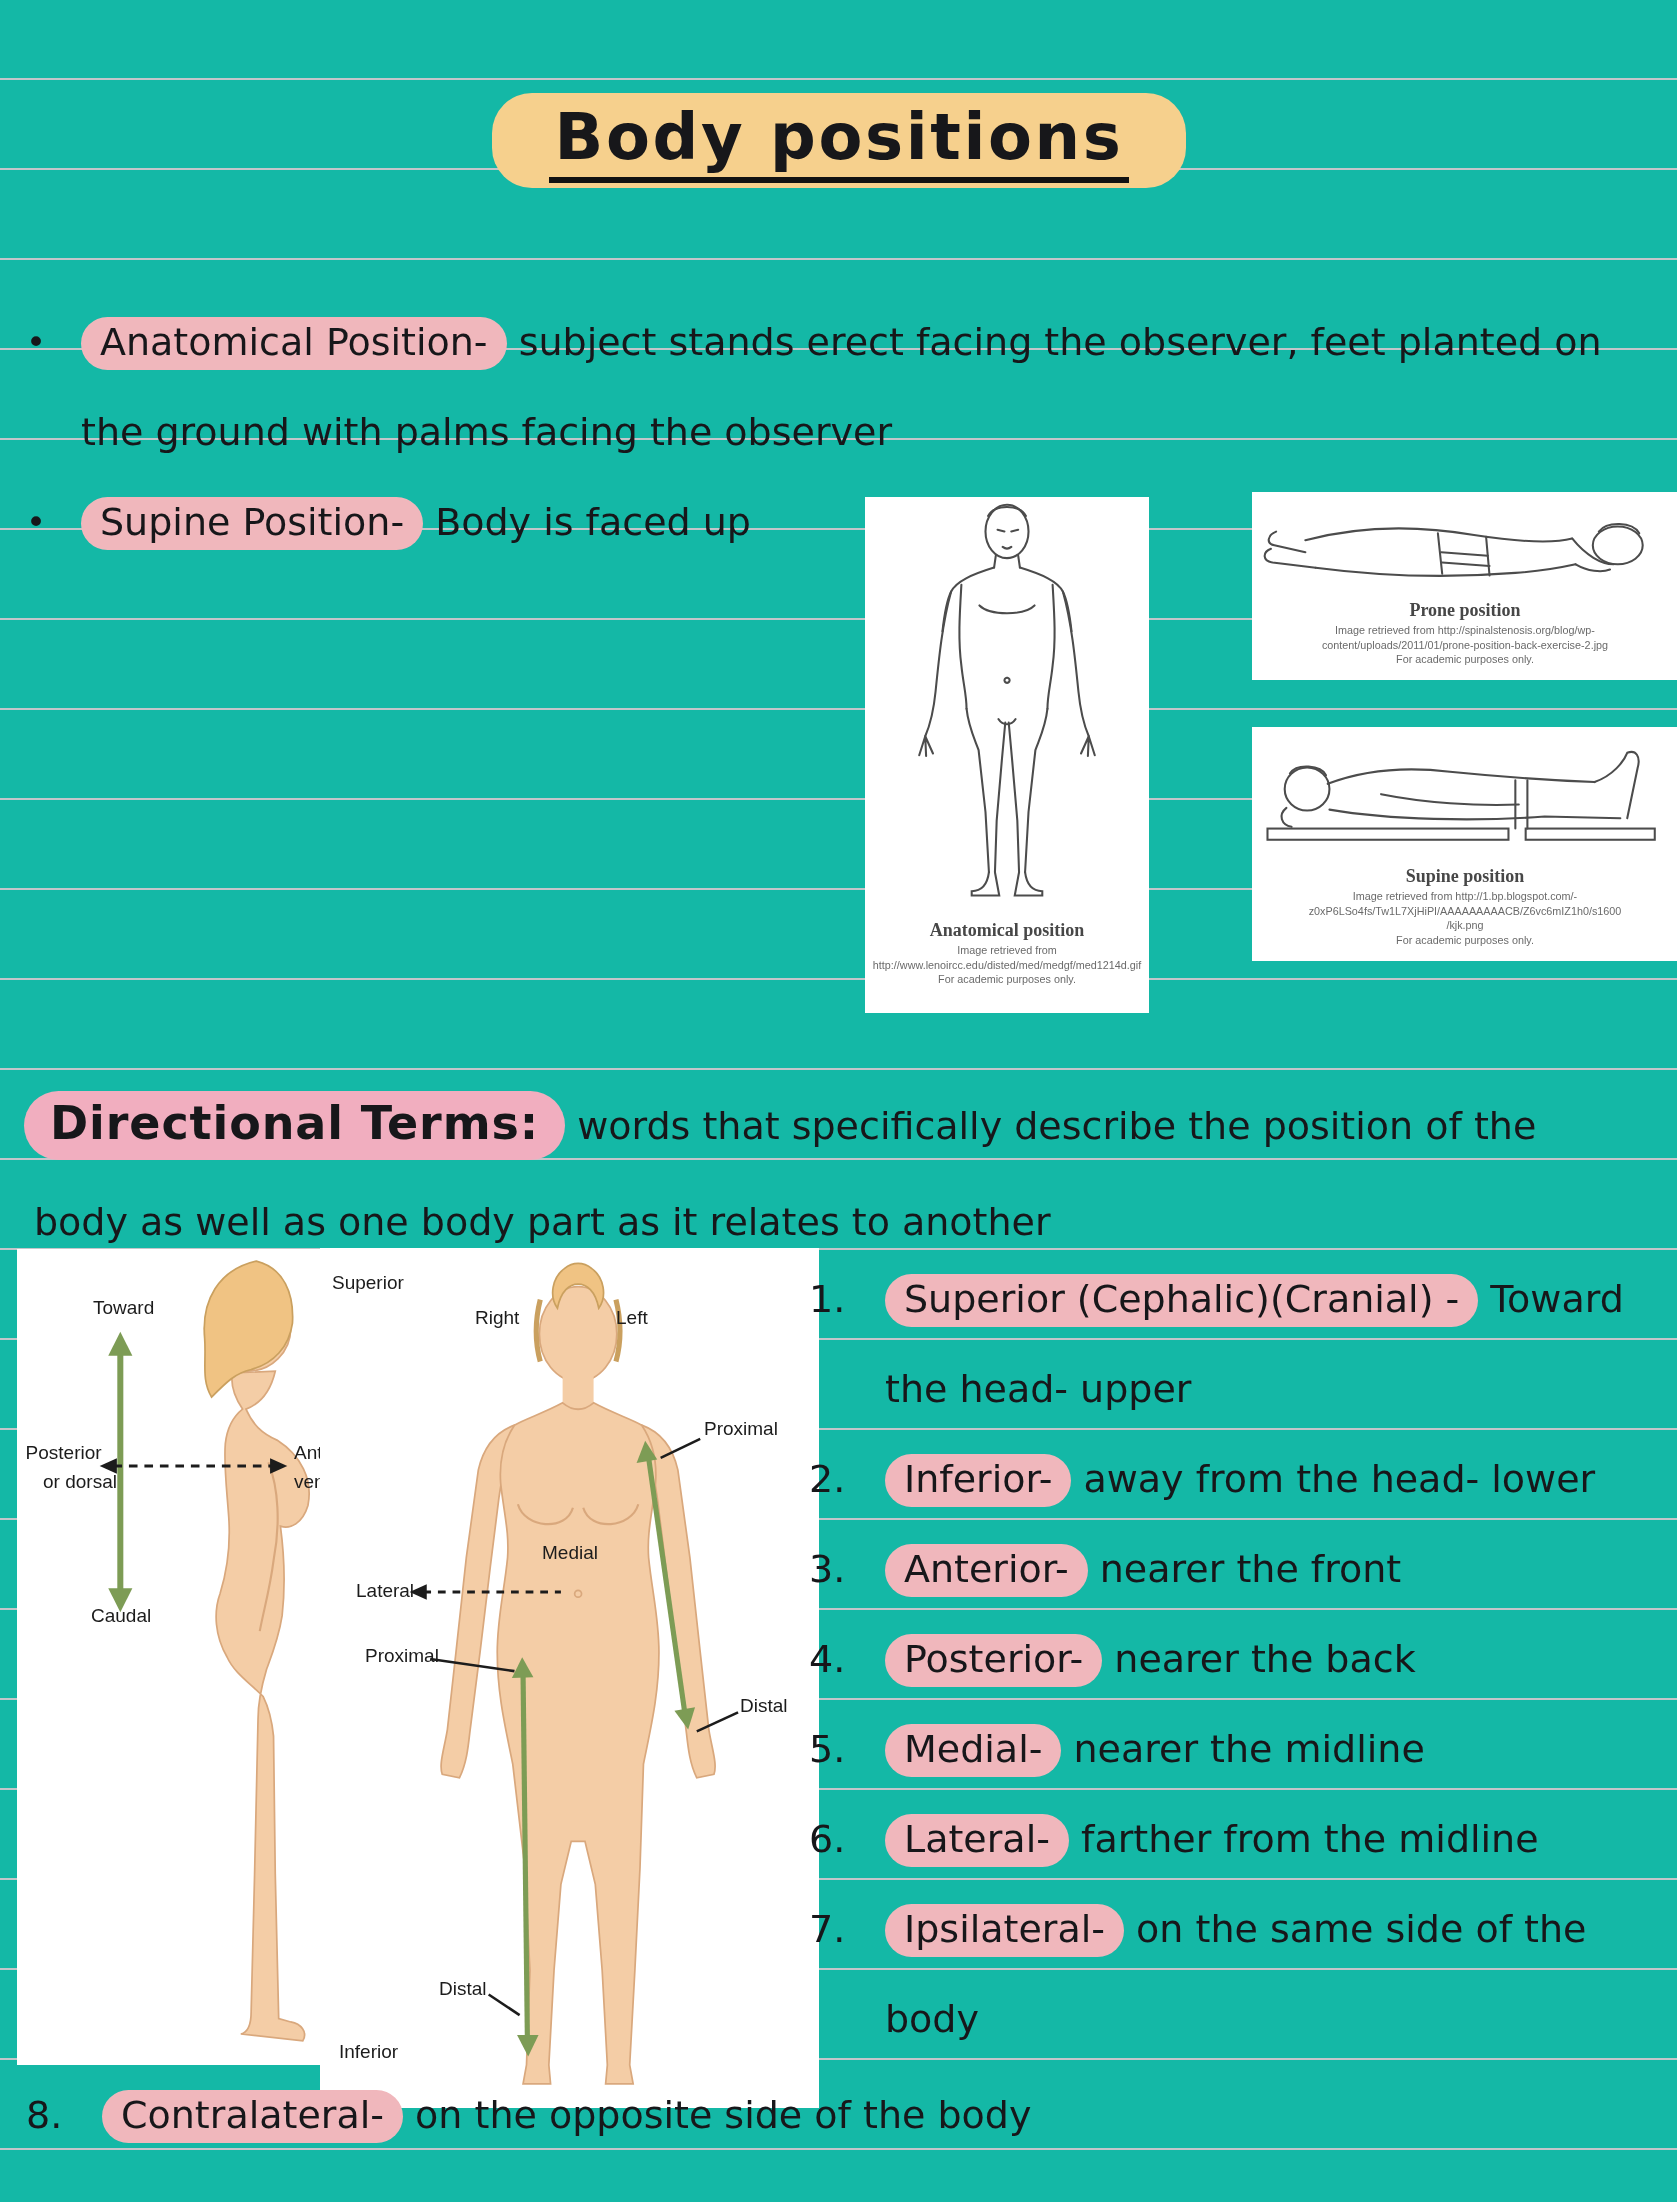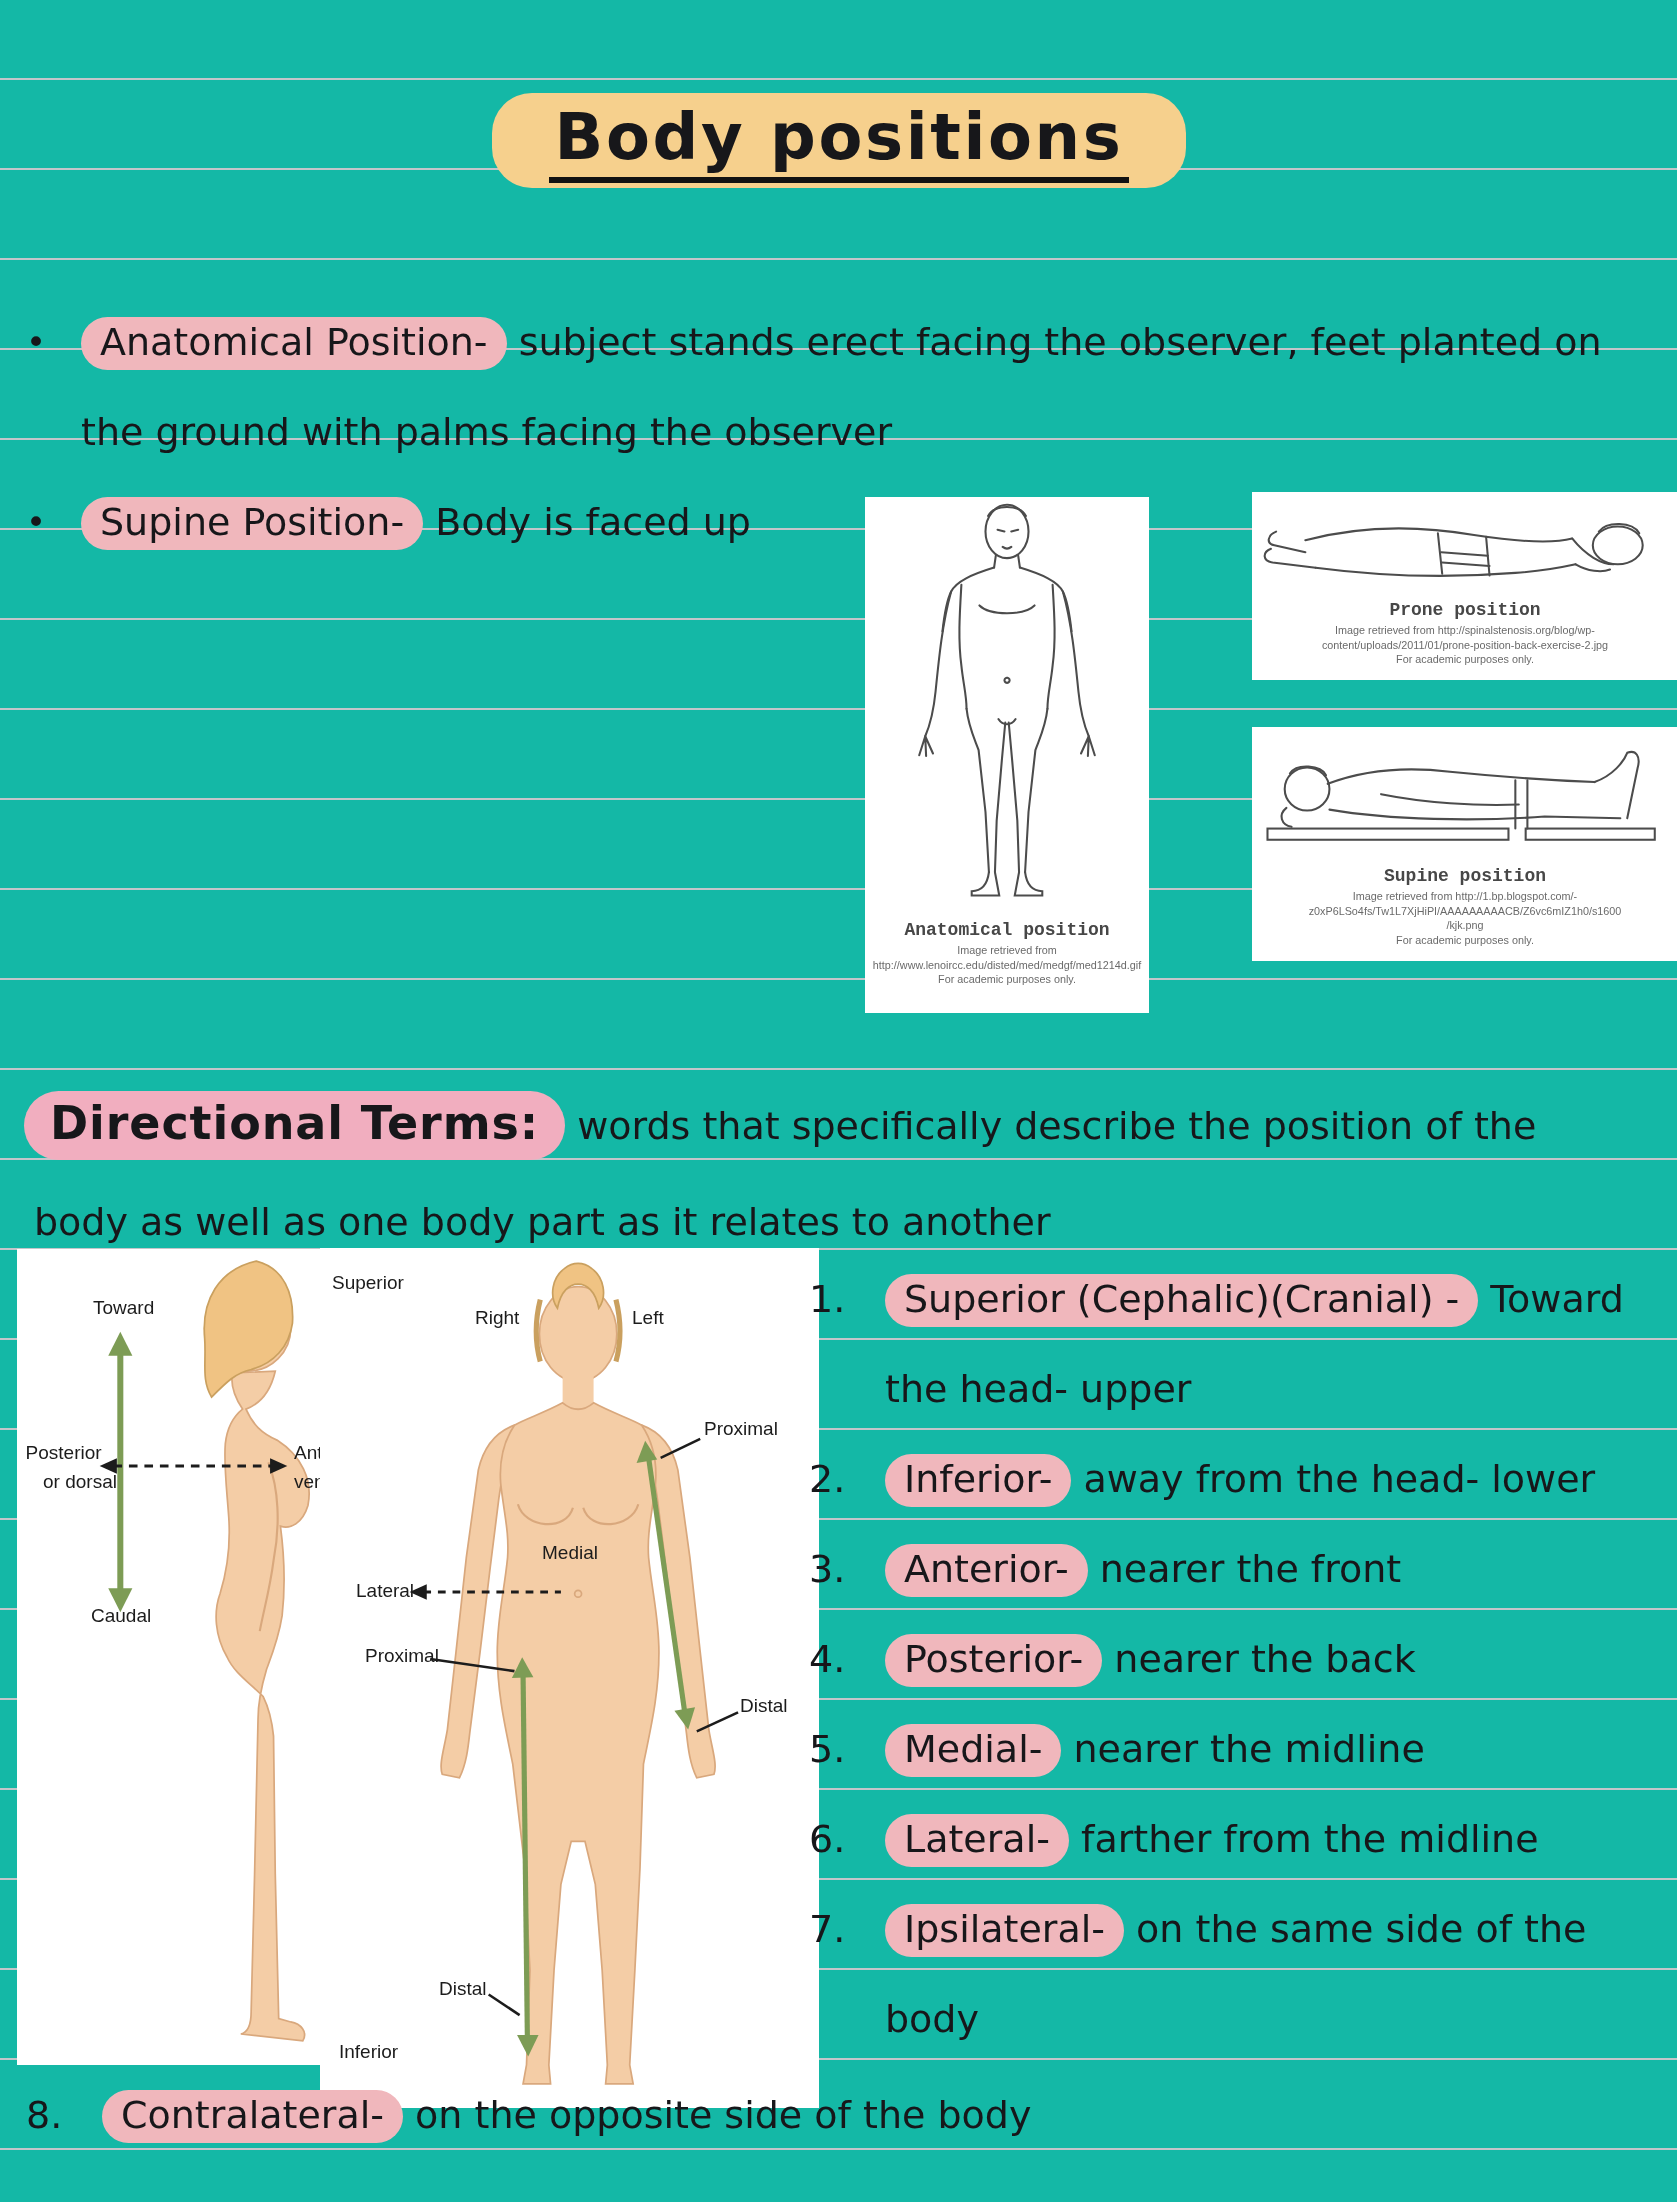--- a/index.html
+++ b/index.html
@@ -20,21 +20,21 @@
   .dot{display:inline-block;width:55px;text-indent:0;font-size:34px;vertical-align:top;}
   
   .hl-heading{background:var(--pink-heading);border-radius:38px;padding:5.2px 26px 10.3px;font-weight:800;font-size:46px;letter-spacing:0.9px;}
   
   .terms{display:flex;flex-direction:column;}
   .term-row{display:flex;margin:0;}
   .term-row .num{flex:0 0 76px;}
   .term-row .txt{flex:1;}
   
   .cap{text-align:center;color:#4c4c4c;}
-  .cap .cap-title{font-family:Liberation Mono, monospace;font-size:18px;font-weight:700;color:#474747;line-height:26px;}
+  .cap .cap-title{font-family:Liberation Serif, serif;font-size:18px;font-weight:700;color:#474747;line-height:26px;}
   .cap .cap-line{font-family:"Liberation Sans",sans-serif;font-size:10.8px;color:#6a6a6a;line-height:14.6px;}
   
   .lbl{position:absolute;font-family:"Liberation Sans",sans-serif;font-size:19px;color:#1c1c1c;white-space:nowrap;z-index:3;}
   .figbox{position:absolute;background:#fff;z-index:1;}
   svg{display:block;}
 </style>
 </head>
 <body>
 
 <div class="page">
@@ -196,21 +196,21 @@
 
       <g stroke="#1c1c1c" stroke-width="3" fill="none">
         <path d="M442,222 L396,244"></path>
         <path d="M128,478 L226,492"></path>
         <path d="M486,540 L438,562"></path>
         <path d="M196,868 L232,892"></path>
       </g>
     </svg>
     <span class="lbl" style="left:12px;top:24px;">Superior</span>
     <span class="lbl" style="left:155px;top:59px;">Right</span>
-    <span class="lbl" style="left:312px;top:59px;">Left</span>
+    <span class="lbl" style="left:296px;top:59px;">Left</span>
     <span class="lbl" style="left:384px;top:170px;">Proximal</span>
     <span class="lbl" style="left:222px;top:294px;">Medial</span>
     <span class="lbl" style="left:36px;top:332px;">Lateral</span>
     <span class="lbl" style="left:45px;top:397px;">Proximal</span>
     <span class="lbl" style="left:420px;top:447px;">Distal</span>
     <span class="lbl" style="left:119px;top:730px;">Distal</span>
     <span class="lbl" style="left:19px;top:793px;">Inferior</span>
   </div>
 
   <div class="abs terms hand" style="left:809px;top:1254px;width:869px;">

